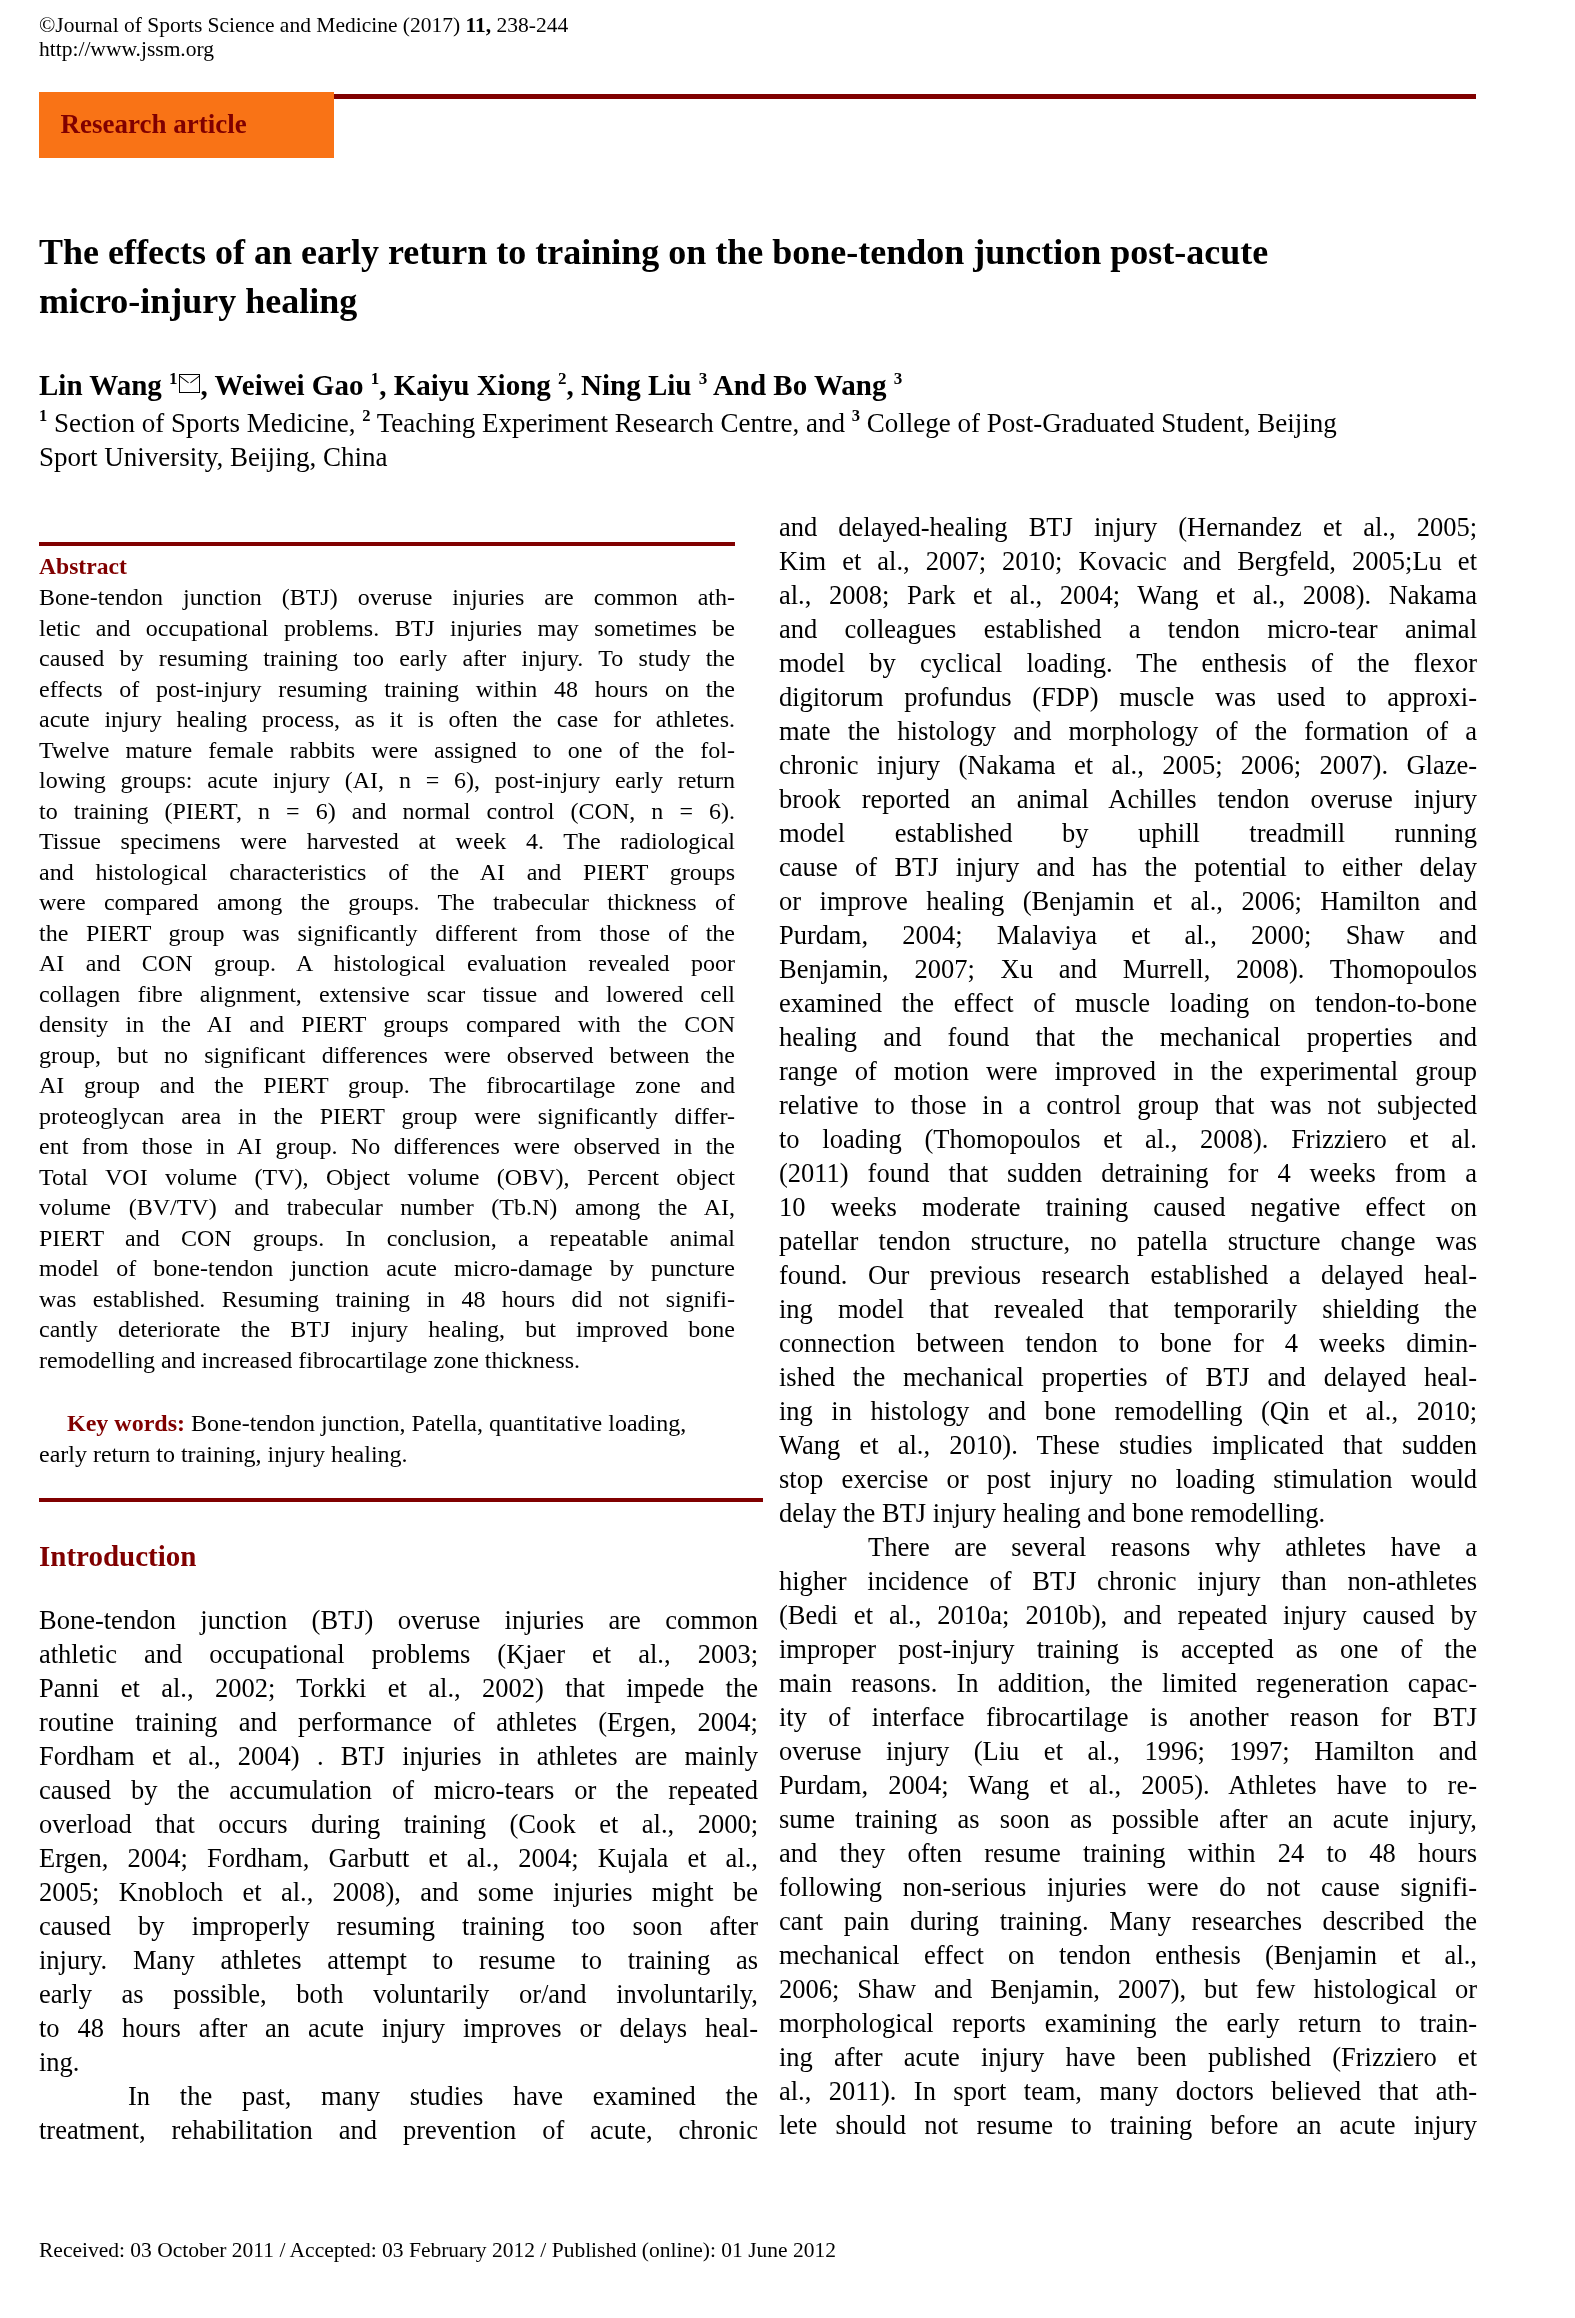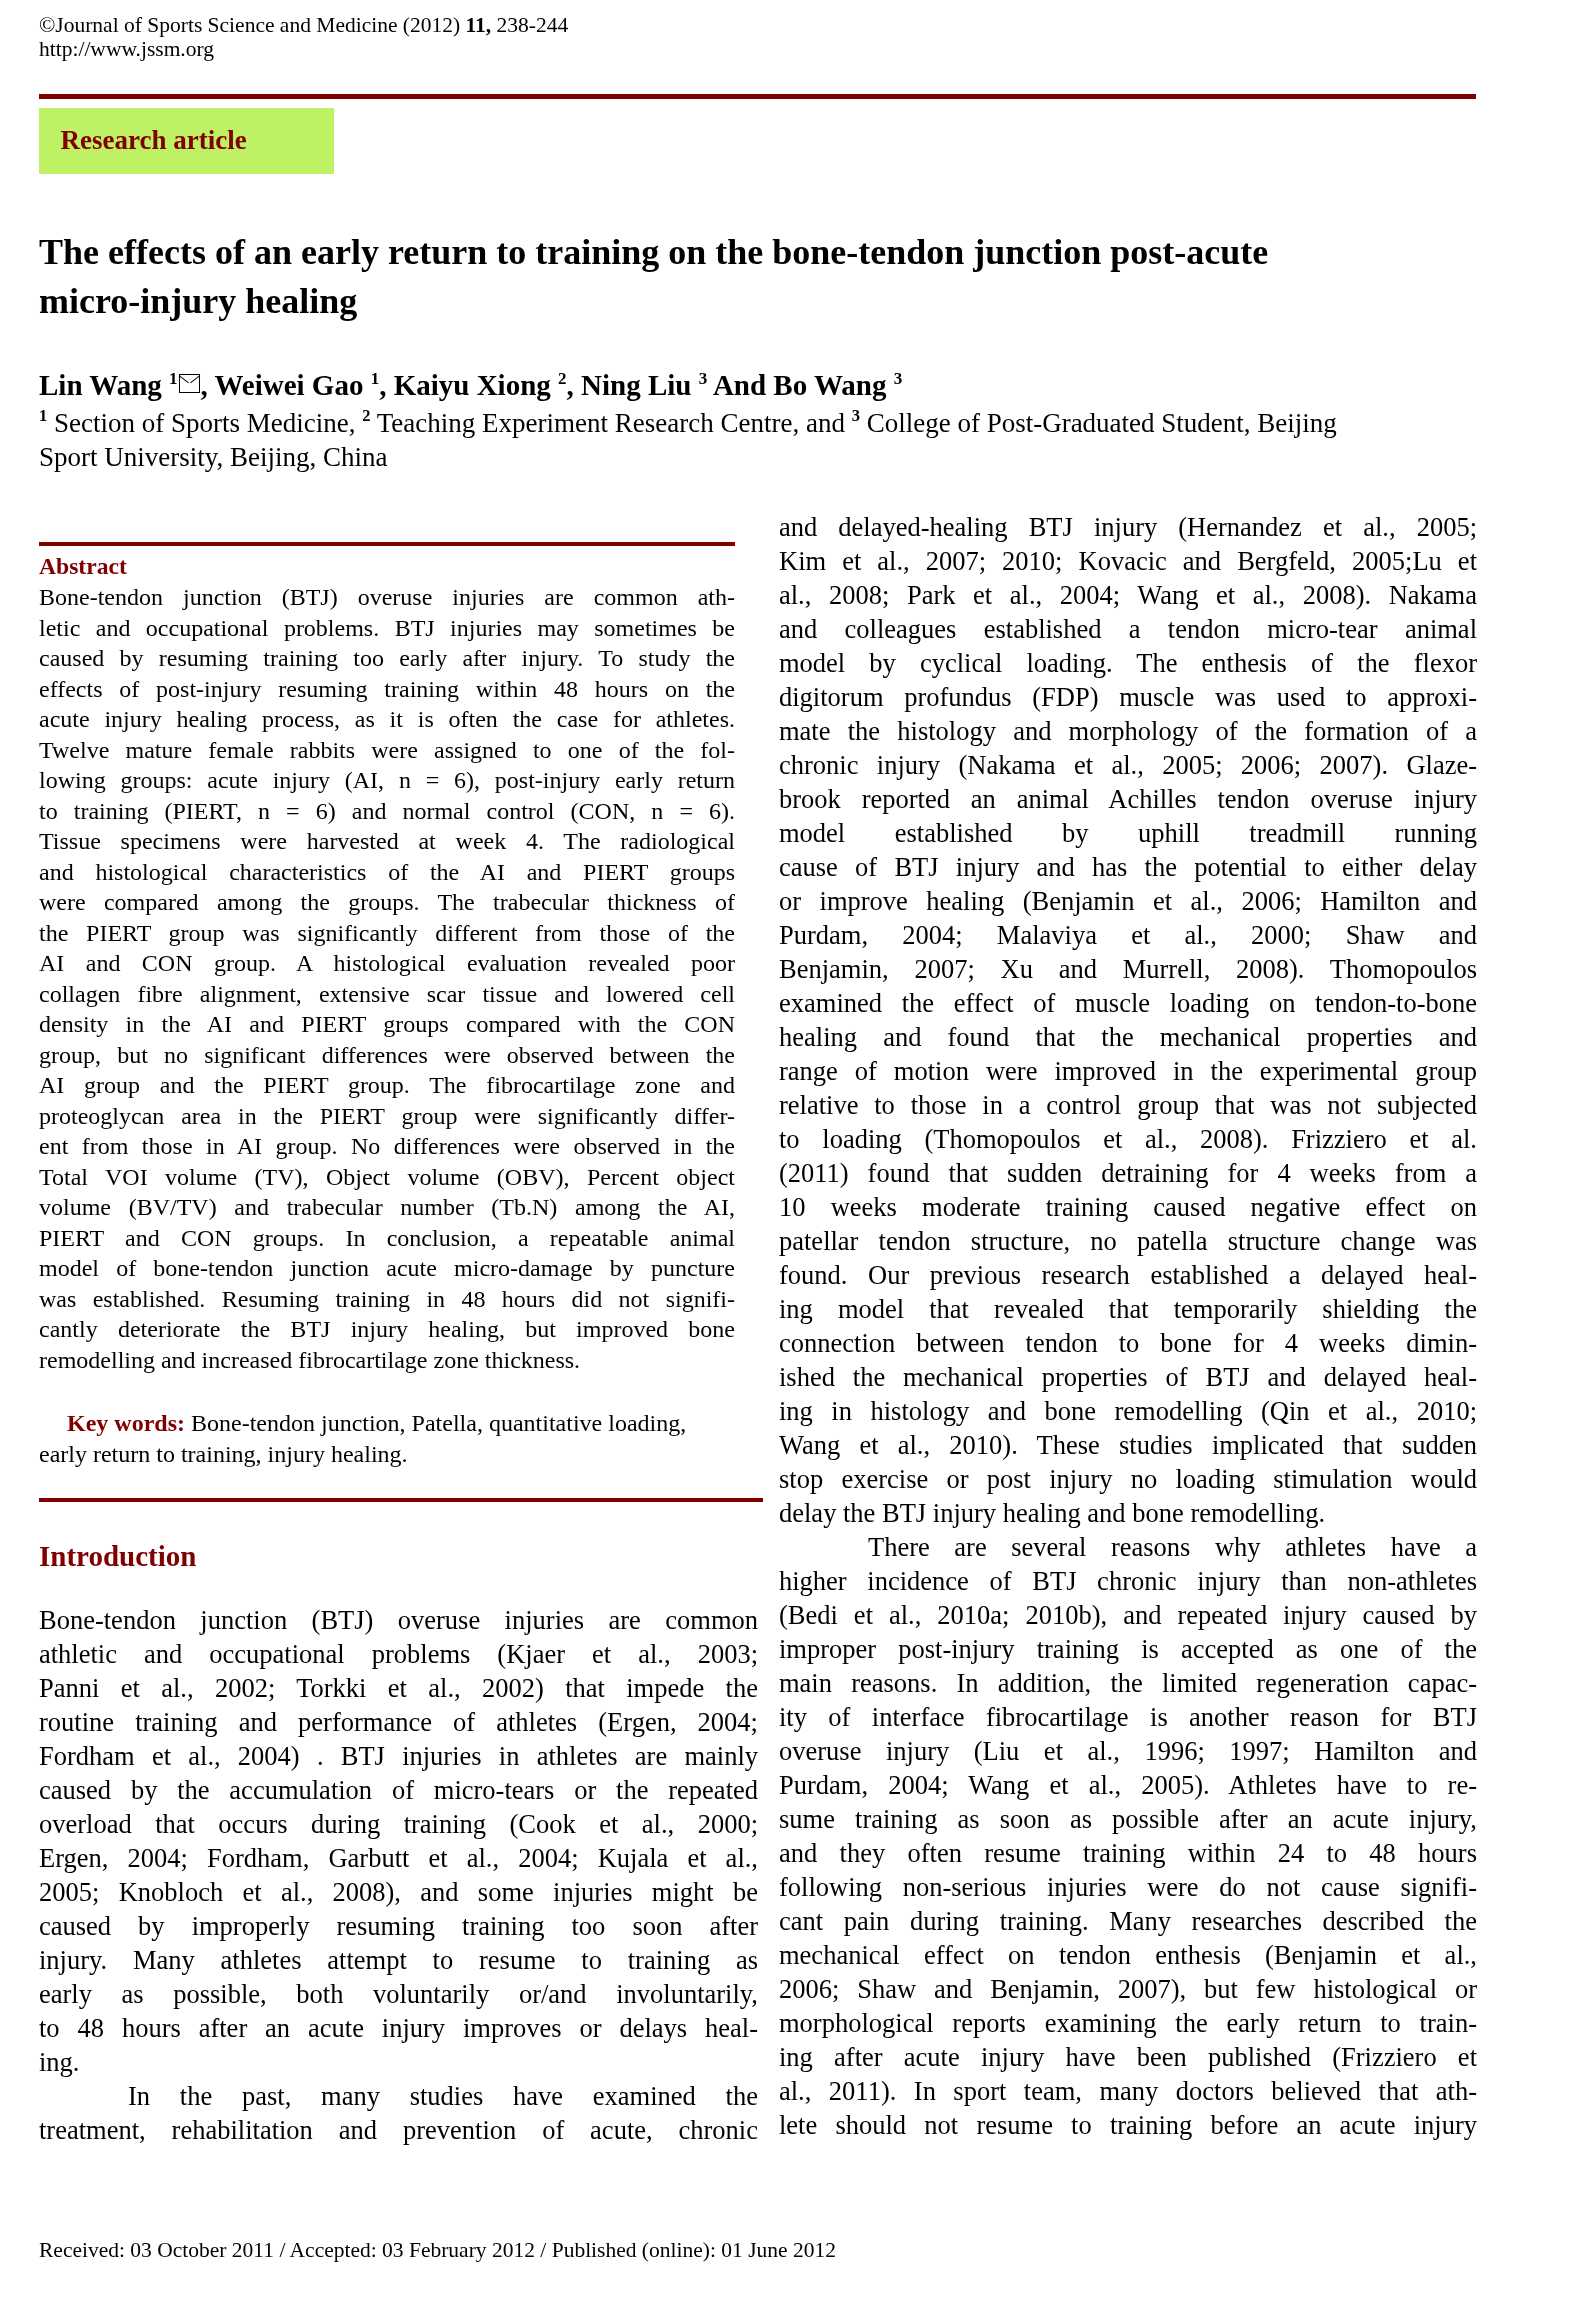--- a/index.html
+++ b/index.html
@@ -2,21 +2,21 @@
 <html style="font-size:11.5px"><head>
 <meta charset="utf-8">
 <style>
   html, body { margin: 0; padding: 0; background: #ffffff; }
   body { width: 1576px; height: 2319px; position: relative; overflow: hidden;
          font-family: "Liberation Serif", "DejaVu Serif", serif; color: #000; }
   .abs { position: absolute; }
   .hdr { left: 39px; font-size: 21.5px; line-height: 24px; }
   .hdr b { font-weight: bold; }
   .rule { position: absolute; background: #800000; }
-  .badge { position: absolute; left: 39px; top: 108px; width: 295px; height: 66px; background: #bef264; }
+  .badge { position: absolute; left: 39px; top: 92px; width: 295px; height: 66px; background: #f97316; }
   .badge span { position: absolute; left: 21.5px; top: 17px; font-size: 27px; font-weight: bold; color: #800000; white-space: nowrap; }
   .title { left: 39px; top: 228px; width: 1438px; font-size: 36px; line-height: 49px; font-weight: bold; }
   .authors { left: 39px; top: 369px; font-size: 29px; line-height: 33px; font-weight: bold; white-space: nowrap; }
   .authors sup { font-size: 17px; vertical-align: 11.5px; line-height: 0; }
   .env { display: inline-block; width: 21.5px; height: 18.6px; border: 1.4px solid #000; position: relative; vertical-align: 2.1px; margin-left: 1.4px; box-sizing: border-box; font-weight: normal; }
   .env::before, .env::after { content: ""; position: absolute; top: 7.2px; width: 12px; height: 1.4px; background: #000; }
   .env::before { left: -0.7px; transform: rotate(38deg); transform-origin: left; top: 0; }
   .env::after { right: -0.7px; transform: rotate(-38deg); transform-origin: right; top: 0; }
   .affil { left: 39px; top: 406px; width: 1438px; font-size: 27px; line-height: 34px; }
   .affil sup { font-size: 16.5px; font-weight: bold; vertical-align: 10.7px; line-height: 0; }
@@ -28,21 +28,21 @@
   .abs-col .line { font-size: 24px; height: 30.5px; line-height: 30.5px; }
   .intro-col .line { font-size: 26.5px; height: 34px; line-height: 34px; }
   .right-col .line { font-size: 26.5px; height: 34px; line-height: 34px; }
   .kw-label { color: #800000; font-weight: bold; margin-left: 28px; }
   .footer { left: 39px; top: 2238px; font-size: 21.5px; line-height: 24px; white-space: nowrap; }
 </style>
 </head>
 <body>
 
 <div class="abs hdr" style="top:13px;">
-  <span>©Journal of Sports Science and Medicine (2012) </span><b>11,</b><span> 238-244</span>
+  <span>©Journal of Sports Science and Medicine (2017) </span><b>11,</b><span> 238-244</span>
 </div>
 <div class="abs hdr" style="top:37px;">http://www.jssm.org</div>
 
 <div class="rule" style="left:39px; top:94px; width:1437px; height:5px;"></div>
 
 <div class="badge">
   <span>Research article</span>
 </div>
 
 <div class="abs title">

